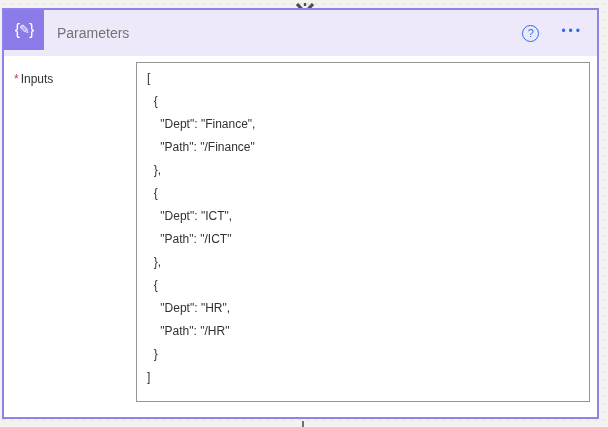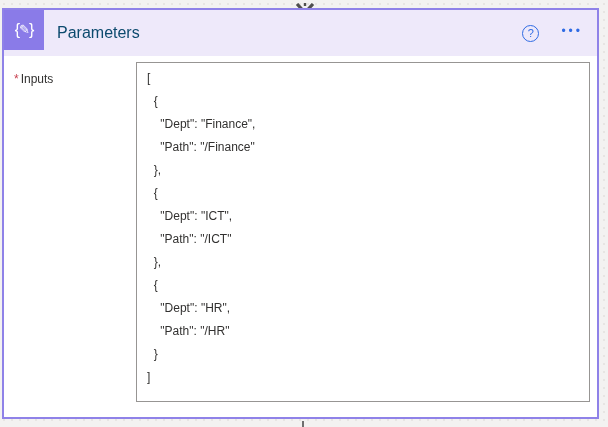--- a/index.html
+++ b/index.html
@@ -35,22 +35,22 @@
     position:absolute; left:0; top:0;
     width:40px; height:40px;
     background:#8a7be8;
     color:#ffffff;
     display:flex; align-items:center; justify-content:center;
     font-size:16px; letter-spacing:-1px;
   }
   .compose-icon .pencil { font-size:13px; transform:translateY(-1px); display:inline-block; }
   .card-title {
     margin-left:53px;
-    font-size:16px;
-    color:#0c4a6e;
+    font-size:14px;
+    color:#737373;
   }
   .header-actions {
     position:absolute; right:14px; top:0; height:46px;
     display:flex; align-items:center; gap:22px;
   }
   .help-btn {
     width:17px; height:17px;
     border:1.4px solid #2f6be4; border-radius:50%;
     color:#2f6be4; font-size:11px; line-height:14px;
     display:flex; align-items:center; justify-content:center;

